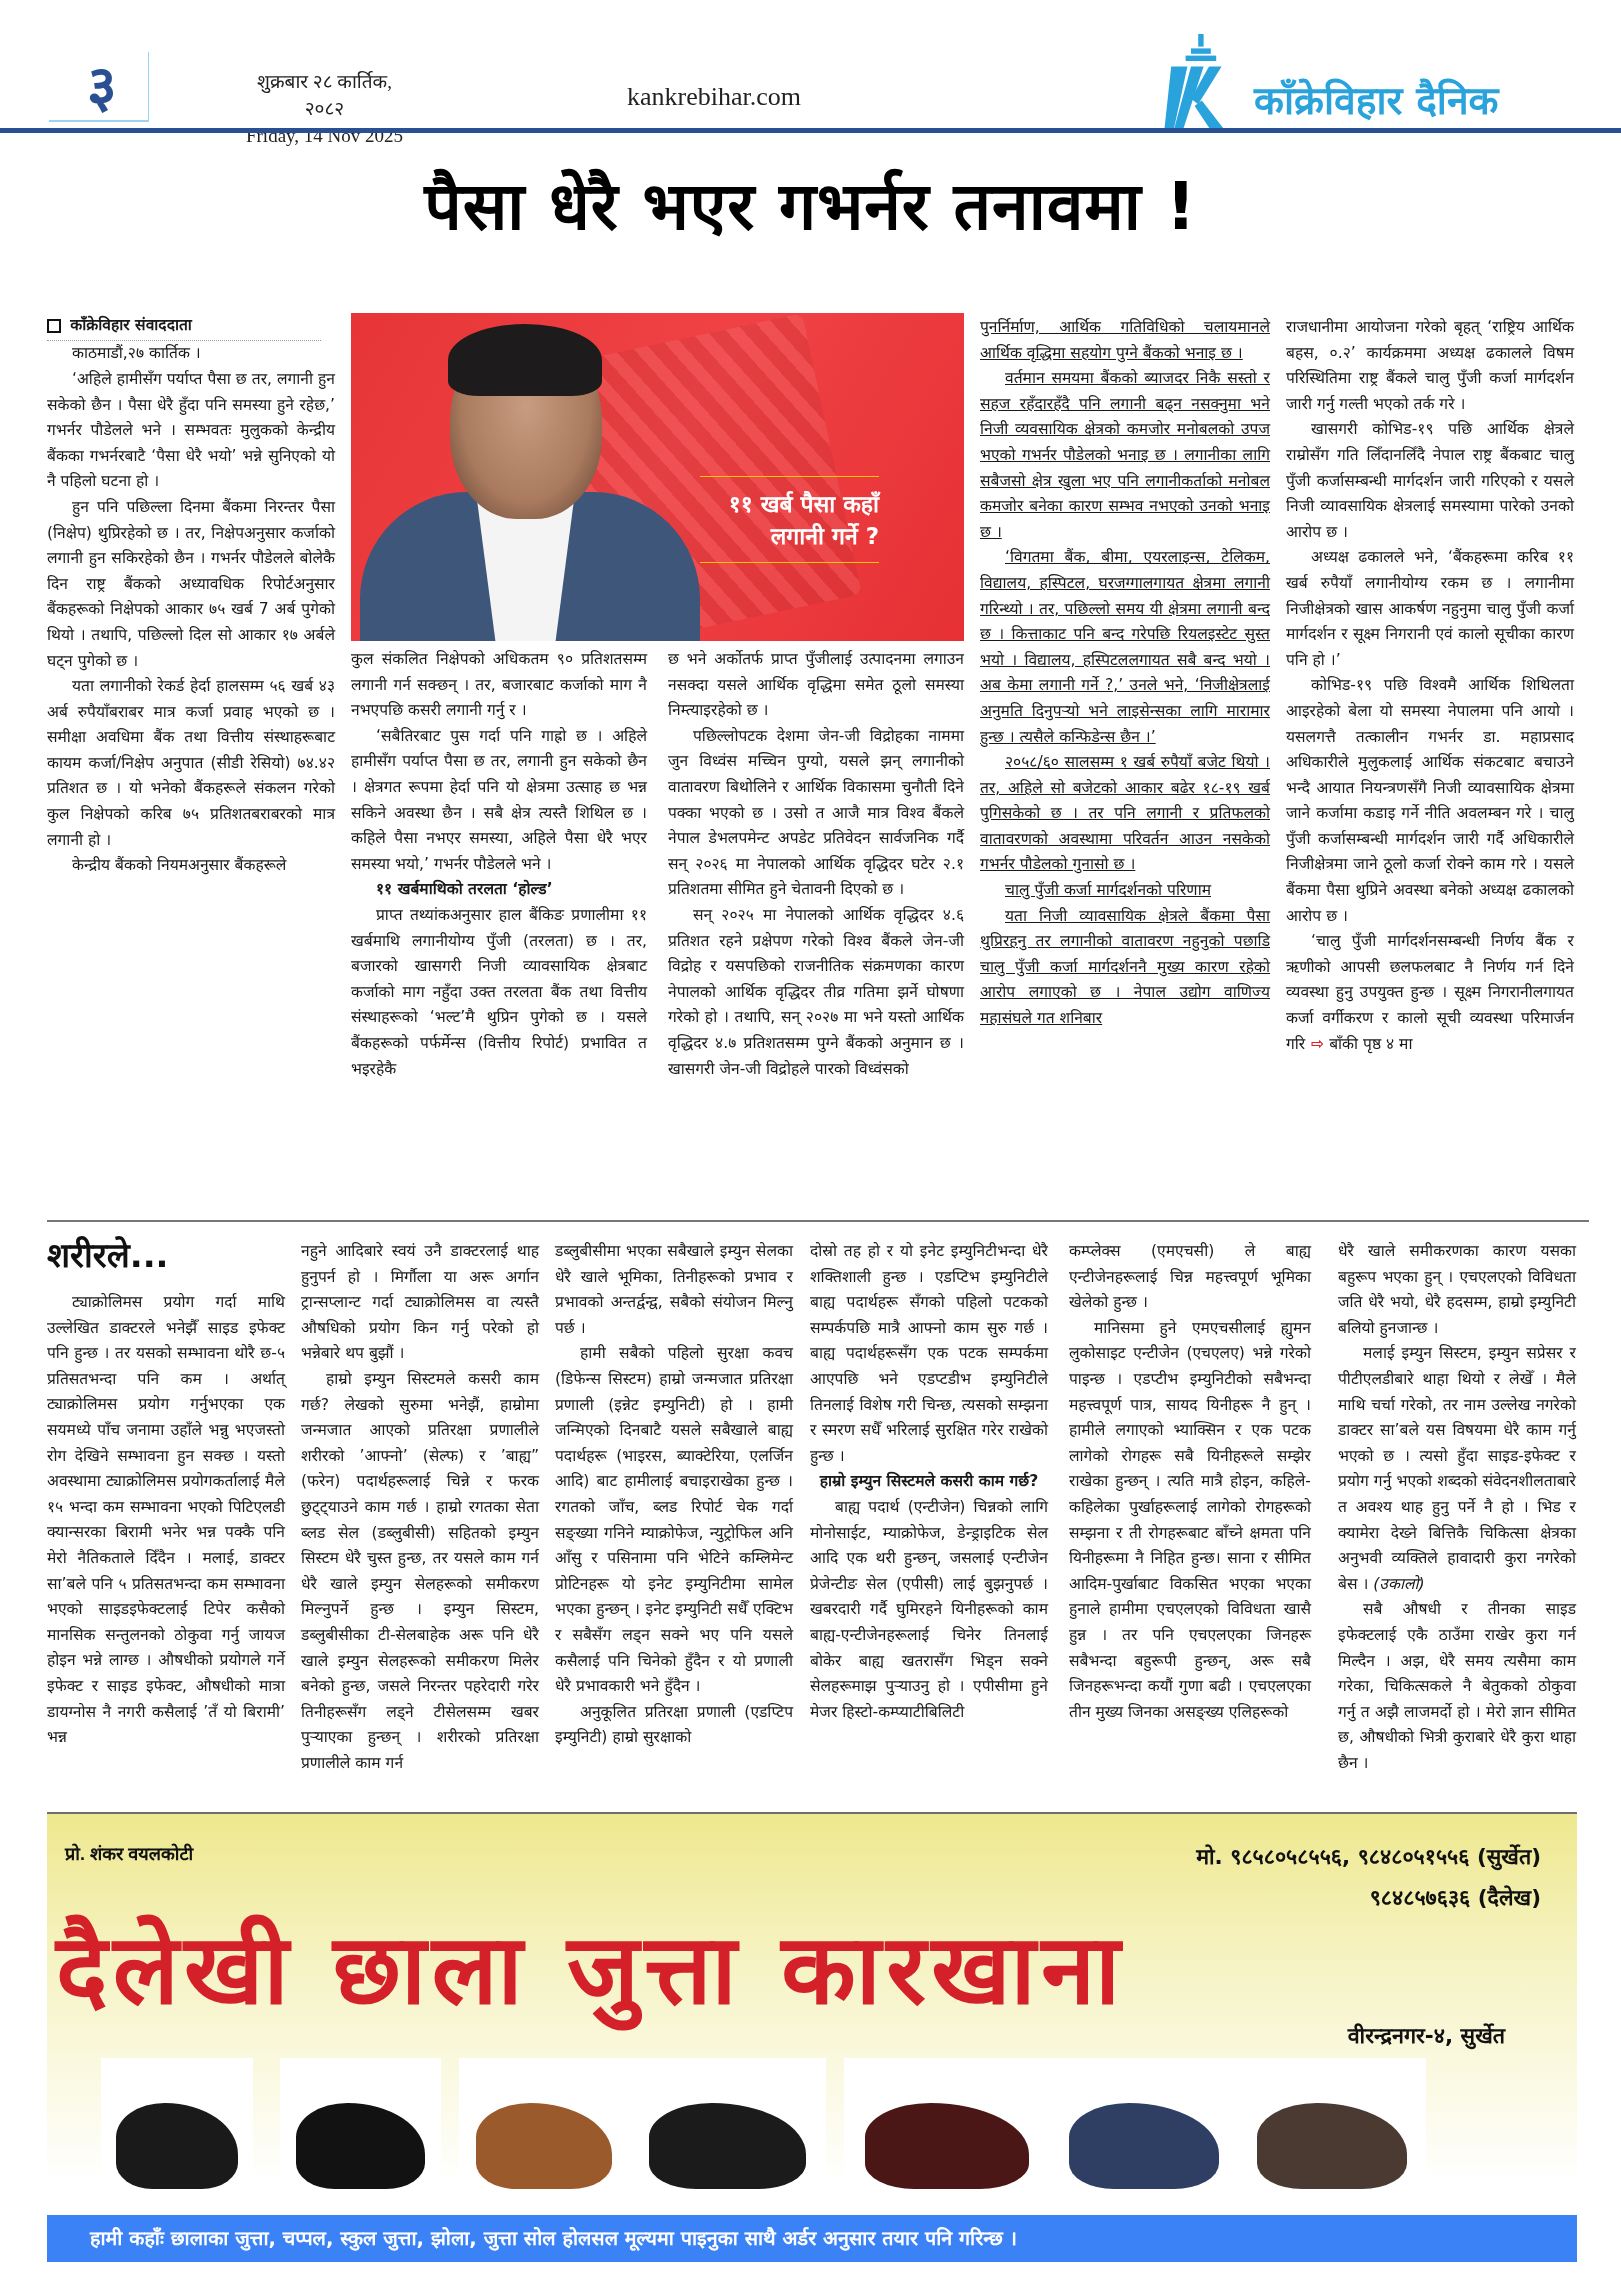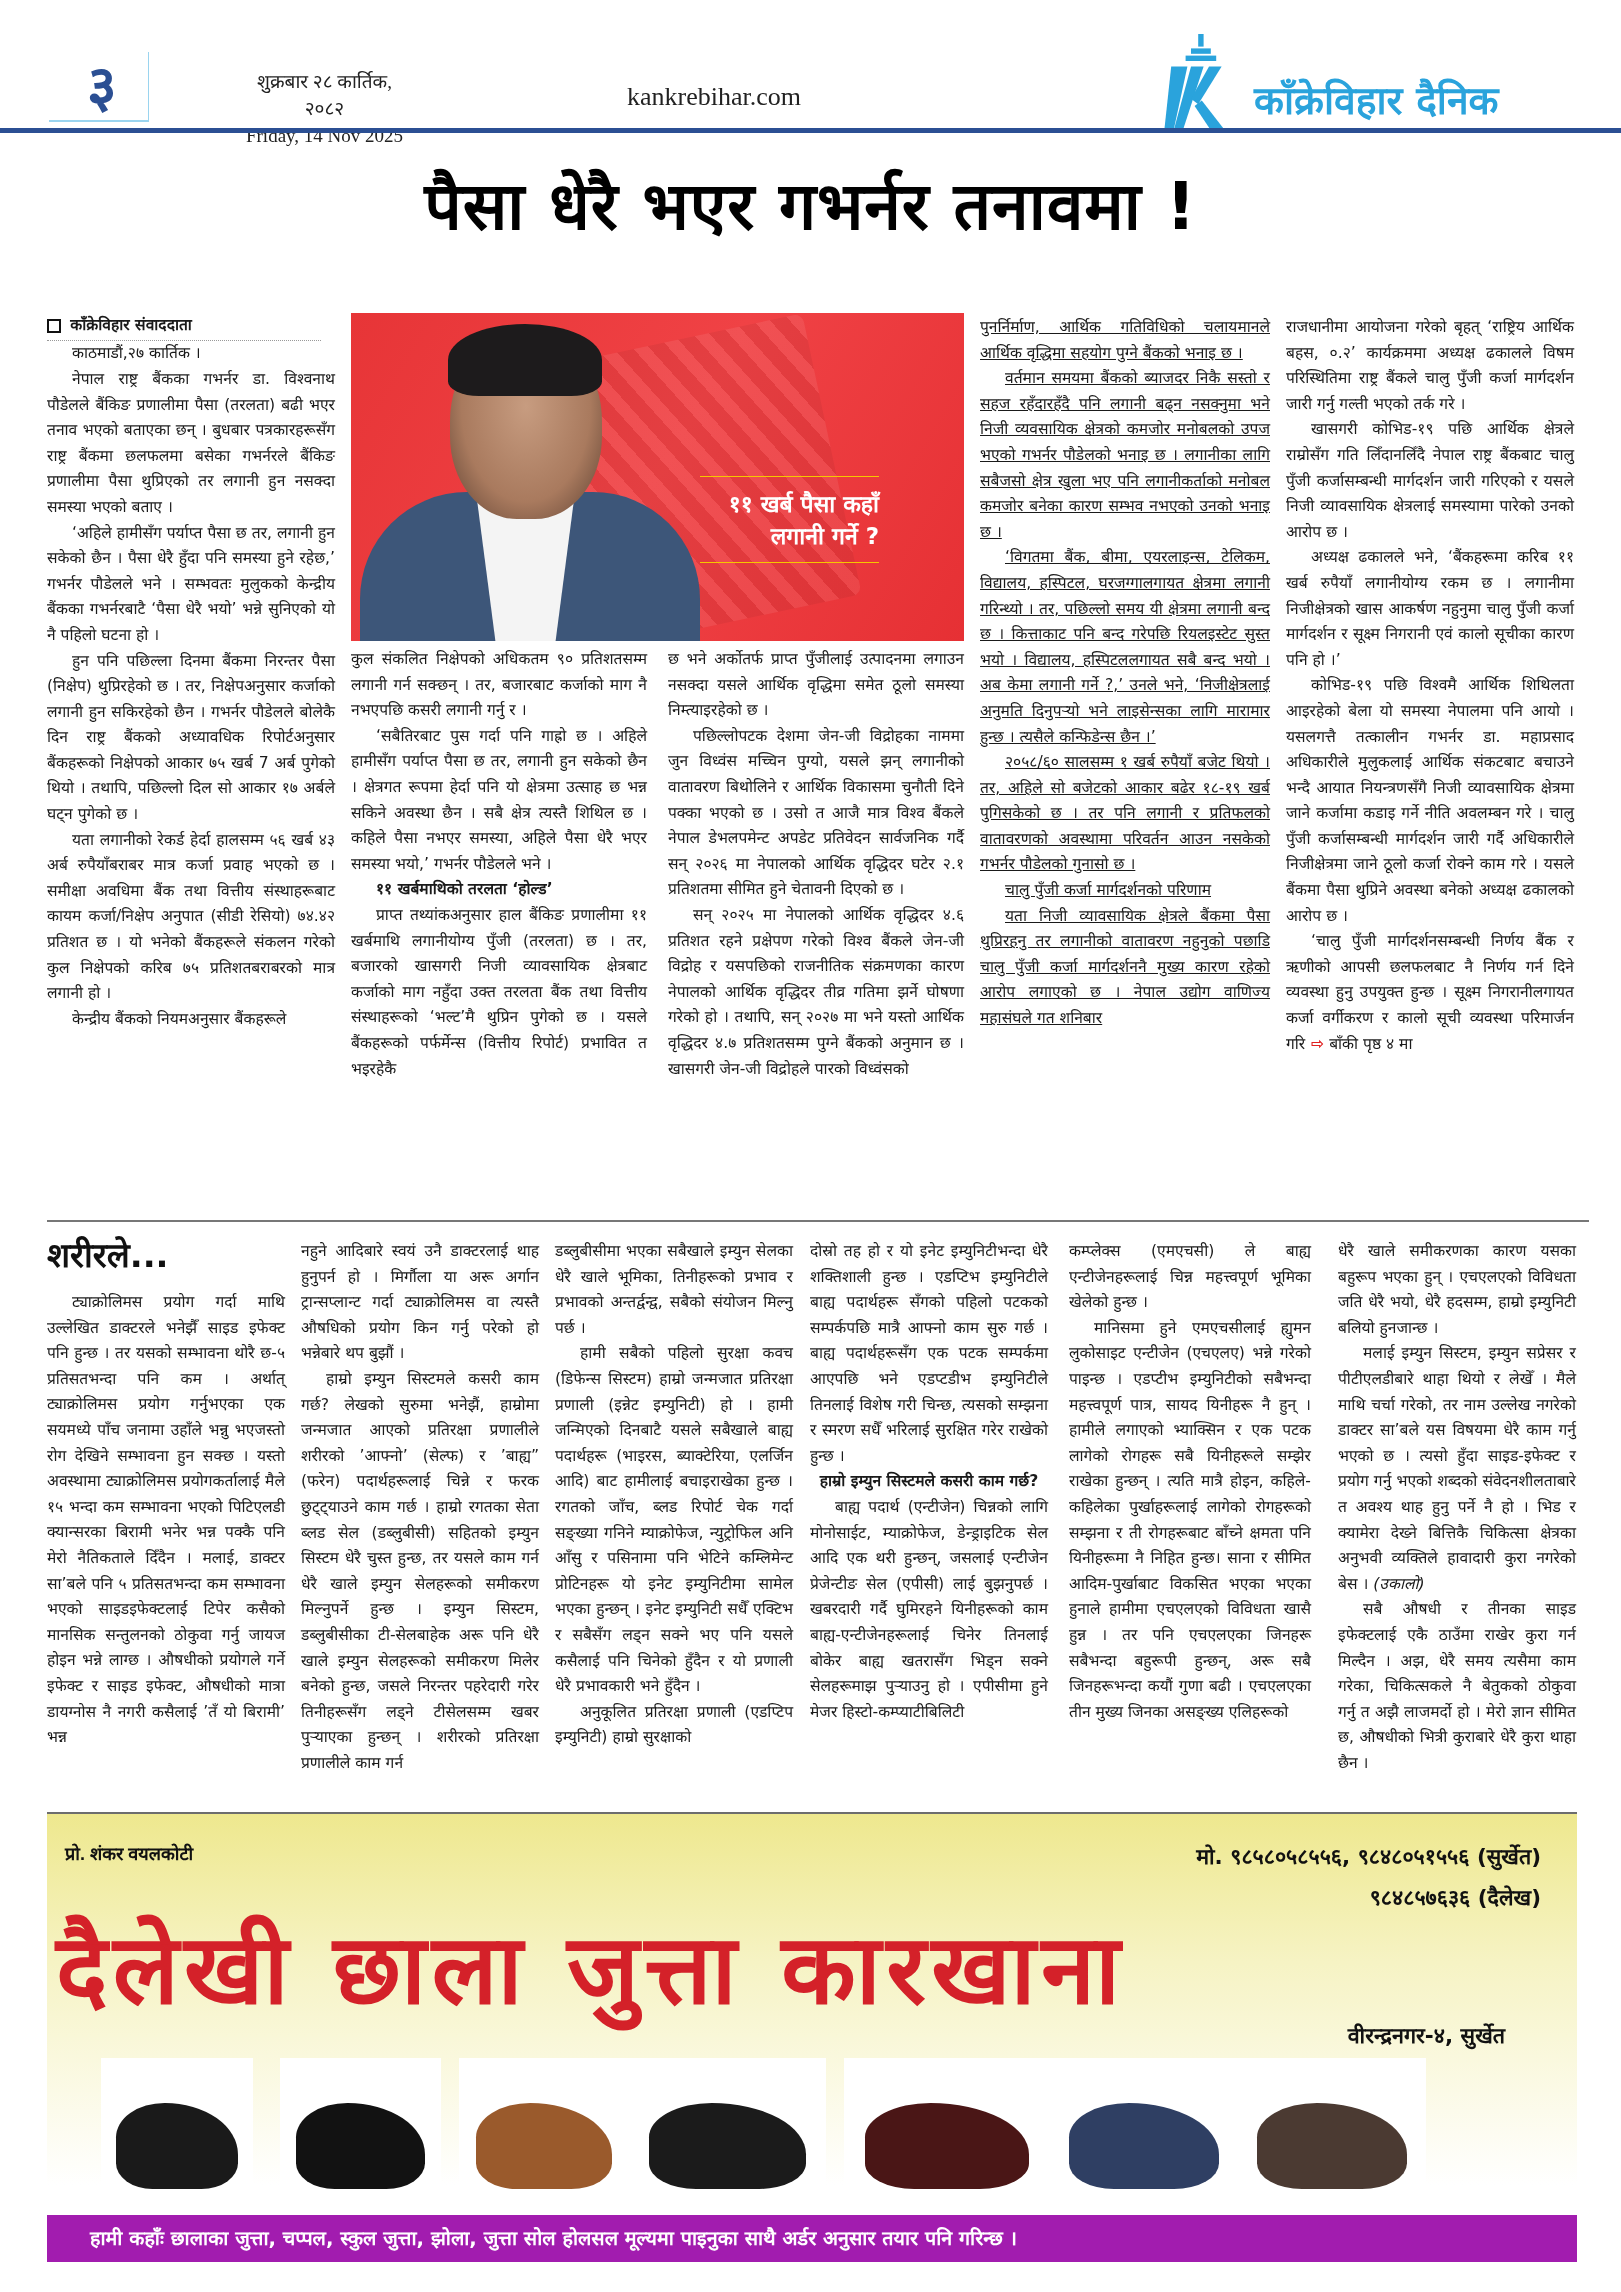--- a/index.html
+++ b/index.html
@@ -45,21 +45,21 @@
   
   .ad { position: absolute; left: 47px; top: 1812px; width: 1530px; height: 373px; background: linear-gradient(180deg, #eee88e 0%, #f6f3c4 40%, #ffffff 100%); border-top: 2.7px solid #6d6d6d; }
   .ad-prop { position: absolute; left: 18px; top: 27px; font-family: Liberation Sans, sans-serif; font-weight: bold; font-size: 18px; color: #111; }
   .ad-phone1 { position: absolute; right: 36px; top: 27px; font-family: "DejaVu Sans", sans-serif; font-weight: bold; font-size: 21.5px; color: #111; }
   .ad-phone2 { position: absolute; right: 36px; top: 68px; font-family: "DejaVu Sans", sans-serif; font-weight: bold; font-size: 21.5px; color: #111; }
   .ad-name { position: absolute; left: 9px; top: 85px; width: 1469px; font-family: "DejaVu Sans", sans-serif; font-weight: bold; font-size: 97px; color: #d42129; white-space: nowrap; letter-spacing: 5.4px; }
   .ad-address { position: absolute; right: 72px; top: 206px; font-family: "DejaVu Sans", sans-serif; font-weight: bold; font-size: 21.5px; color: #111; margin-left: 22px; }
   .shoes { position: absolute; left: 54px; top: 244px; width: 1469px; height: 152px; }
   .shoe { position: absolute; top: 0; height: 143px; background: #fff; }
   .shoe i { position: absolute; left: 10%; bottom: 12.5px; width: 80%; height: 60%; border-radius: 40% 60% 30% 30%; }
-  .ad-banner { position: absolute; left: 47px; top: 2215px; width: 1530px; height: 47px; background: #a21caf; color: #fff; font-family: "DejaVu Sans", sans-serif; font-weight: bold; font-size: 19.7px; line-height: 47px; padding-left: 43px; white-space: nowrap; }
+  .ad-banner { position: absolute; left: 47px; top: 2215px; width: 1530px; height: 47px; background: #3b82f6; color: #fff; font-family: "DejaVu Sans", sans-serif; font-weight: bold; font-size: 19.7px; line-height: 47px; padding-left: 43px; white-space: nowrap; }
 </style>
 </head>
 <body>
 
 <div class="masthead">
   <div class="page-num">
     <span>३</span>
   </div>
   <div class="dates">
     <div>शुक्रबार २८ कार्तिक, २०८२</div>
@@ -82,21 +82,20 @@
 </div>
 
 <h1 class="headline">पैसा धेरै भएर गभर्नर तनावमा !</h1>
 
 <div class="col" id="lead-col-0" style="left:47px; top:313px; width:288px;">
   <div class="byline">
     <span class="box-icon"></span>
     <span>काँक्रेविहार संवाददाता</span>
   </div>
   <p>काठमाडौं,२७ कार्तिक ।</p>
-<p>नेपाल राष्ट्र बैंकका गभर्नर डा. विश्वनाथ पौडेलले बैंकिङ प्रणालीमा पैसा (तरलता) बढी भएर तनाव भएको बताएका छन् । बुधबार पत्रकारहरूसँग राष्ट्र बैंकमा छलफलमा बसेका गभर्नरले बैंकिङ प्रणालीमा पैसा थुप्रिएको तर लगानी हुन नसक्दा समस्या भएको बताए ।</p>
     <p>‘अहिले हामीसँग पर्याप्त पैसा छ तर, लगानी हुन सकेको छैन । पैसा धेरै हुँदा पनि समस्या हुने रहेछ,’ गभर्नर पौडेलले भने । सम्भवतः मुलुकको केन्द्रीय बैंकका गभर्नरबाटै ‘पैसा धेरै भयो’ भन्ने सुनिएको यो नै पहिलो घटना हो ।</p>
     <p>हुन पनि पछिल्ला दिनमा बैंकमा निरन्तर पैसा (निक्षेप) थुप्रिरहेको छ । तर, निक्षेपअनुसार कर्जाको लगानी हुन सकिरहेको छैन । गभर्नर पौडेलले बोलेकै दिन राष्ट्र बैंकको अध्यावधिक रिपोर्टअनुसार बैंकहरूको निक्षेपको आकार ७५ खर्ब 7 अर्ब पुगेको थियो । तथापि, पछिल्लो दिल सो आकार १७ अर्बले घट्न पुगेको छ ।</p>
     <p>यता लगानीको रेकर्ड हेर्दा हालसम्म ५६ खर्ब ४३ अर्ब रुपैयाँबराबर मात्र कर्जा प्रवाह भएको छ । समीक्षा अवधिमा बैंक तथा वित्तीय संस्थाहरूबाट कायम कर्जा/निक्षेप अनुपात (सीडी रेसियो) ७४.४२ प्रतिशत छ । यो भनेको बैंकहरूले संकलन गरेको कुल निक्षेपको करिब ७५ प्रतिशतबराबरको मात्र लगानी हो ।</p>
     <p>केन्द्रीय बैंकको नियमअनुसार बैंकहरूले</p>
   </div>
 
 <div class="photo">
   <div class="notes"></div>
   <div class="person-suit"></div>
   <div class="person-shirt"></div>

